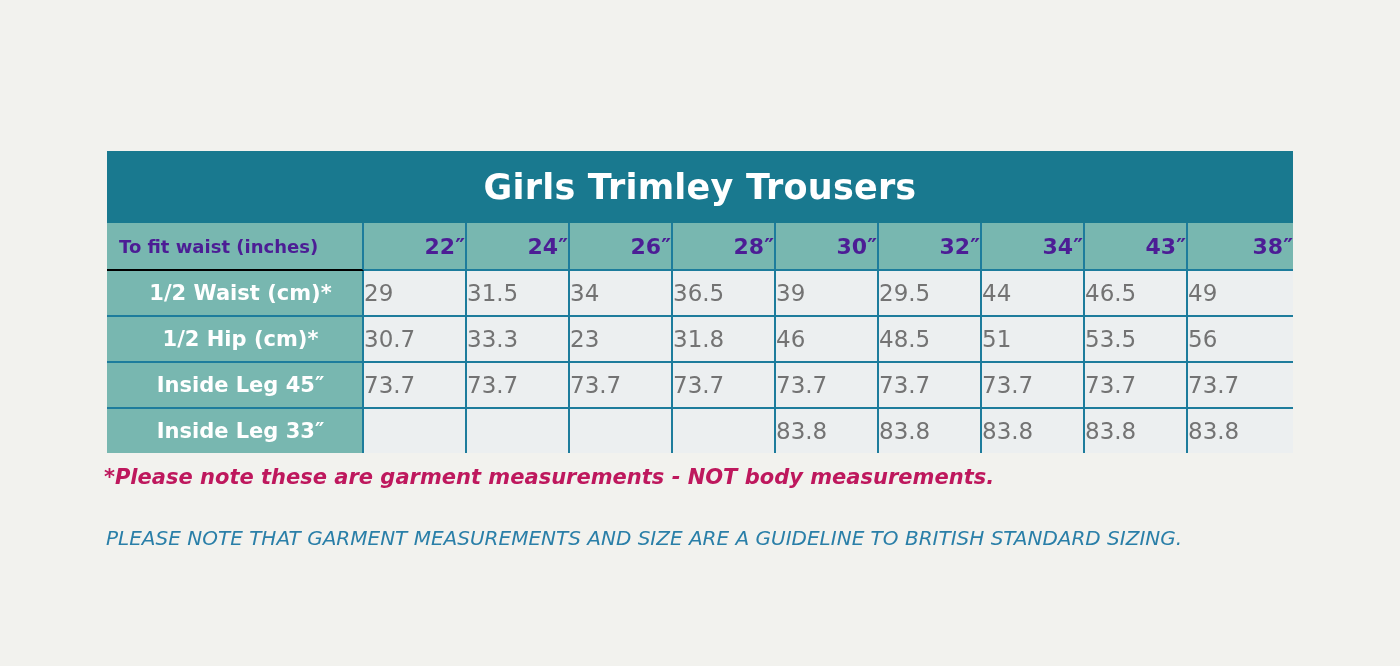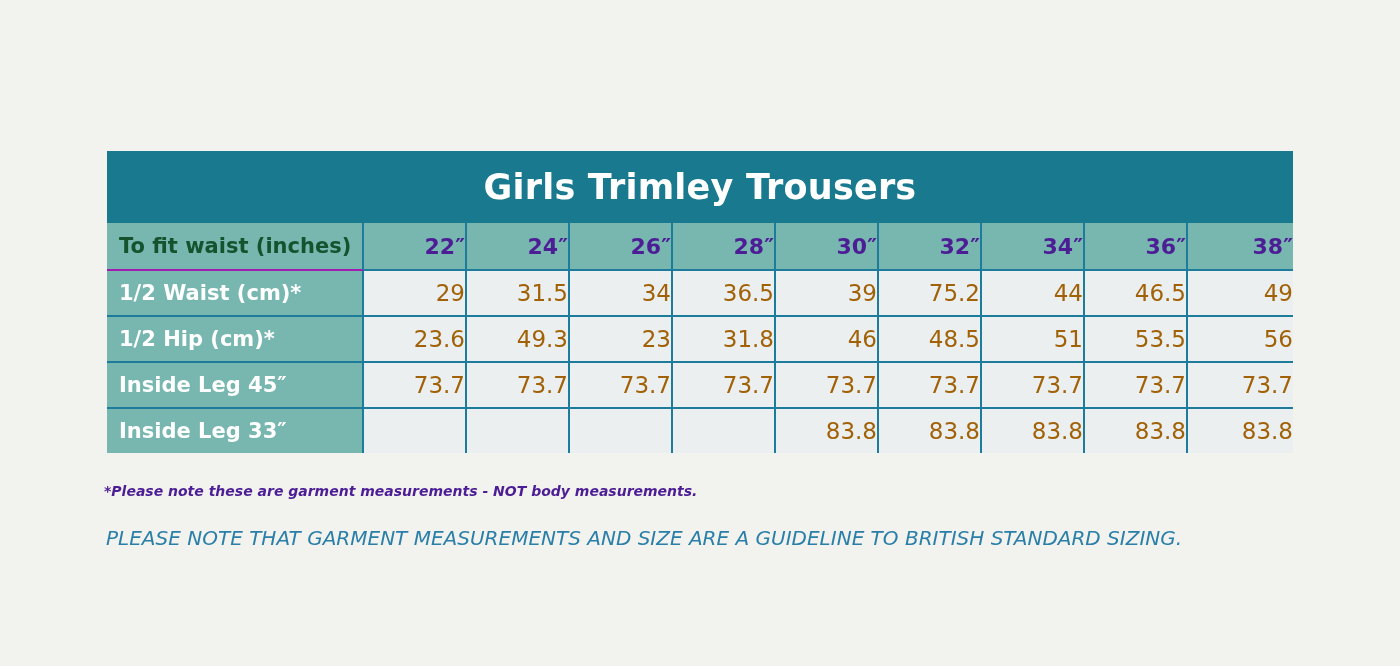--- a/index.html
+++ b/index.html
@@ -65,74 +65,74 @@
     border-bottom: 2px solid #1d7c9c;
   }
   .col-head:last-child {
     border-right: none;
   }
 
   .row-head {
     background: #78b7b0;
     color: #ffffff;
     height: 44px;
-    text-align: left;
+    text-align: center;
     vertical-align: middle;
     font-size: 21px;
     font-weight: bold;
     font-family: "DejaVu Sans", sans-serif;
     padding-left: 12px !important;
     border-right: 2px solid #1d7c9c;
     border-bottom: 2px solid #1d7c9c;
     white-space: nowrap;
   }
   .head-label {
     background: #78b7b0;
-    color: #14532d;
+    color: #4c1d95;
     text-align: left;
     vertical-align: middle;
-    font-size: 21px;
+    font-size: 18px;
     font-weight: bold;
     font-family: "DejaVu Sans", sans-serif;
     padding-left: 12px !important;
     border-right: 2px solid #1d7c9c;
-    border-bottom: 2px solid #a21caf;
+    border-bottom: 2px solid #000000;
     white-space: nowrap;
   }
 
   .data-cell {
     background: #eceff0;
-    color: #a16207;
+    color: #737373;
     height: 44px;
-    text-align: right;
+    text-align: left;
     vertical-align: middle;
     font-size: 23px;
     font-weight: normal;
     font-family: "DejaVu Sans", sans-serif;
     border-right: 2px solid #1d7c9c;
     border-bottom: 2px solid #1d7c9c;
   }
   .data-cell:last-child {
     border-right: none;
   }
 
   tr.last-row .data-cell,
   tr.last-row .row-head {
     border-bottom: none;
   }
 
   .note-primary {
     position: absolute;
     left: 104px;
-    top: 483px;
-    font-family: "DejaVu Sans", sans-serif;
-    font-size: 14px;
+    top: 465px;
+    font-family: "DejaVu Sans", sans-serif;
+    font-size: 21px;
     font-style: italic;
     font-weight: bold;
-    color: #4c1d95;
+    color: #be185d;
     white-space: nowrap;
   }
 
   .note-secondary {
     position: absolute;
     left: 106px;
     top: 526px;
     font-family: "DejaVu Sans", sans-serif;
     font-size: 20px;
     font-style: italic;
@@ -167,41 +167,41 @@
         </tr>
         <tr>
           <td class="head-label">To fit waist (inches)</td>
           <td class="col-head">22″</td>
           <td class="col-head">24″</td>
           <td class="col-head">26″</td>
           <td class="col-head">28″</td>
           <td class="col-head">30″</td>
           <td class="col-head">32″</td>
           <td class="col-head">34″</td>
-          <td class="col-head">36″</td>
+          <td class="col-head">43″</td>
           <td class="col-head">38″</td>
         </tr>
 
         <tr>
           <td class="row-head">1/2 Waist (cm)*</td>
           <td class="data-cell">29</td>
           <td class="data-cell">31.5</td>
           <td class="data-cell">34</td>
           <td class="data-cell">36.5</td>
           <td class="data-cell">39</td>
-          <td class="data-cell">75.2</td>
+          <td class="data-cell">29.5</td>
           <td class="data-cell">44</td>
           <td class="data-cell">46.5</td>
           <td class="data-cell">49</td>
         </tr>
 
         <tr>
           <td class="row-head">1/2 Hip (cm)*</td>
-          <td class="data-cell">23.6</td>
-          <td class="data-cell">49.3</td>
+          <td class="data-cell">30.7</td>
+          <td class="data-cell">33.3</td>
           <td class="data-cell">23</td>
           <td class="data-cell">31.8</td>
           <td class="data-cell">46</td>
           <td class="data-cell">48.5</td>
           <td class="data-cell">51</td>
           <td class="data-cell">53.5</td>
           <td class="data-cell">56</td>
         </tr>
 
         <tr>

